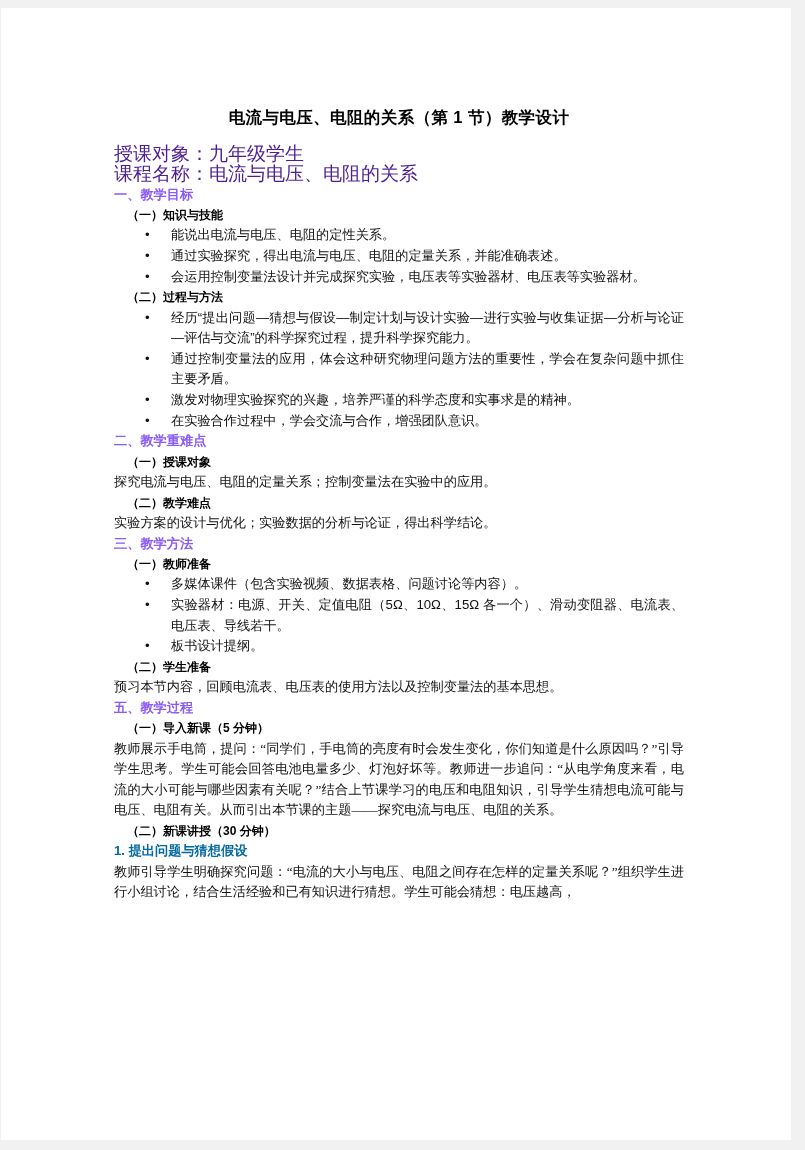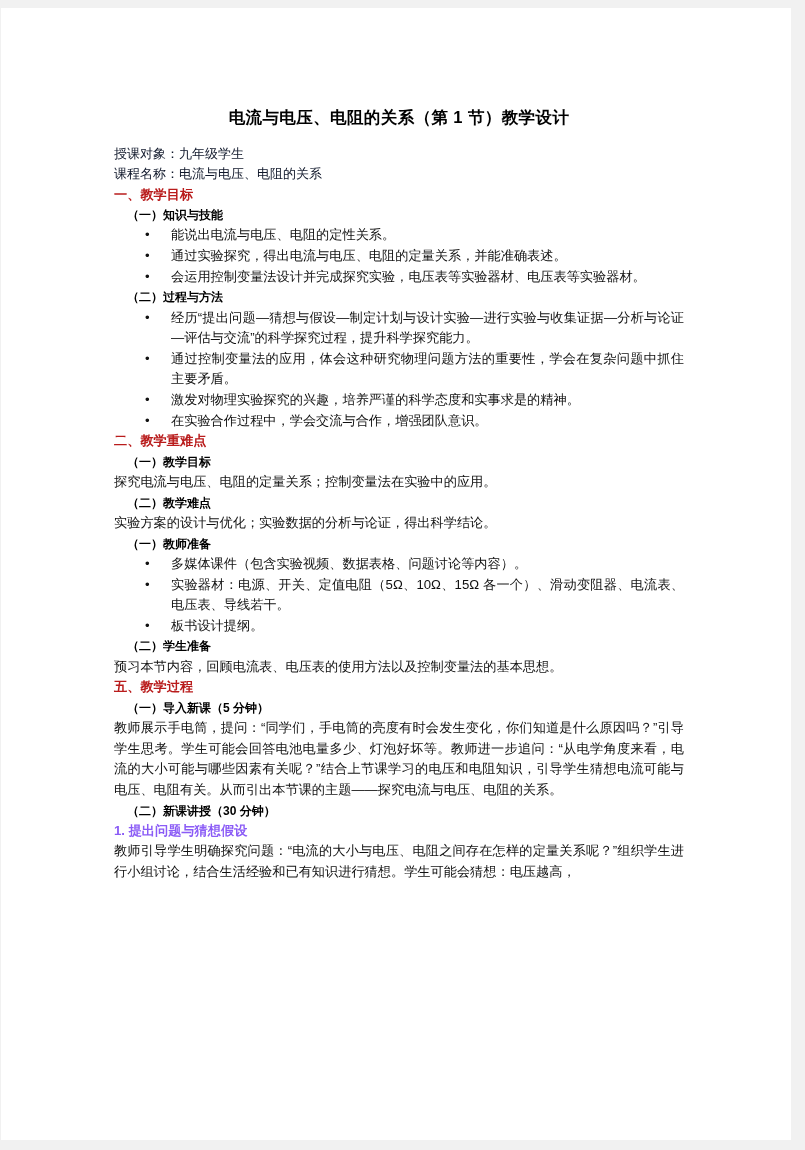--- a/index.html
+++ b/index.html
@@ -32,55 +32,56 @@
   .doc-title {
     font-size: 16.5px;
     font-weight: bold;
     text-align: center;
     color: #000;
     letter-spacing: 0.4px;
     margin: 0 0 14px 0;
     line-height: 1.5;
   }
   .meta-line {
-    font-size: 13px;
-    color: #0f172a;
+    font-size: 19px;
+    color: #4c1d95;
     line-height: 20.4px;
     margin: 0;
     white-space: nowrap;
   }
   .h1 {
     font-size: 13.2px;
     font-weight: bold;
-    color: #b91c1c;
+    color: #8b5cf6;
     line-height: 20.4px;
     margin: 0;
   }
   .h2 {
     font-size: 12px;
     font-weight: bold;
     color: #000;
     line-height: 20.4px;
     margin: 0;
     padding-left: 13px;
   }
   .h3 {
     font-size: 13.2px;
     font-weight: bold;
-    color: #8b5cf6;
+    color: #0369a1;
     line-height: 20.4px;
     margin: 0;
   }
   .para {
     font-size: 13.2px;
     color: #111;
     line-height: 20.6px;
     margin: 0;
     text-align: justify;
     text-justify: inter-ideograph;
+    font-family: Liberation Serif, serif;
   }
   .bullet-list {
     list-style: none;
     margin: 0;
     padding: 0;
   }
   .bullet-item {
     position: relative;
     font-size: 13.2px;
     color: #111;
@@ -124,25 +125,26 @@
       <li class="bullet-item"><span class="dot">•</span><span>经历“提出问题—猜想与假设—制定计划与设计实验—进行实验与收集证据—分析与论证—评估与交流”的科学探究过程，提升科学探究能力。</span></li>
       <li class="bullet-item"><span class="dot">•</span><span>通过控制变量法的应用，体会这种研究物理问题方法的重要性，学会在复杂问题中抓住主要矛盾。</span></li>
     </ul>
 
     <ul class="bullet-list">
       <li class="bullet-item"><span class="dot">•</span><span>激发对物理实验探究的兴趣，培养严谨的科学态度和实事求是的精神。</span></li>
       <li class="bullet-item"><span class="dot">•</span><span>在实验合作过程中，学会交流与合作，增强团队意识。</span></li>
     </ul>
 
     <p class="h1">二、教学重难点</p>
-    <p class="h2">（一）教学目标</p>
+    <p class="h2">（一）授课对象</p>
     <p class="para">探究电流与电压、电阻的定量关系；控制变量法在实验中的应用。</p>
     <p class="h2">（二）教学难点</p>
     <p class="para">实验方案的设计与优化；实验数据的分析与论证，得出科学结论。</p>
 
+    <p class="h1">三、教学方法</p>
 
     <p class="h2">（一）教师准备</p>
     <ul class="bullet-list">
       <li class="bullet-item"><span class="dot">•</span><span>多媒体课件（包含实验视频、数据表格、问题讨论等内容）。</span></li>
       <li class="bullet-item"><span class="dot">•</span><span>实验器材：电源、开关、定值电阻（5Ω、10Ω、15Ω 各一个）、滑动变阻器、电流表、电压表、导线若干。</span></li>
       <li class="bullet-item"><span class="dot">•</span><span>板书设计提纲。</span></li>
     </ul>
 
     <p class="h2">（二）学生准备</p>
     <p class="para">预习本节内容，回顾电流表、电压表的使用方法以及控制变量法的基本思想。</p>

